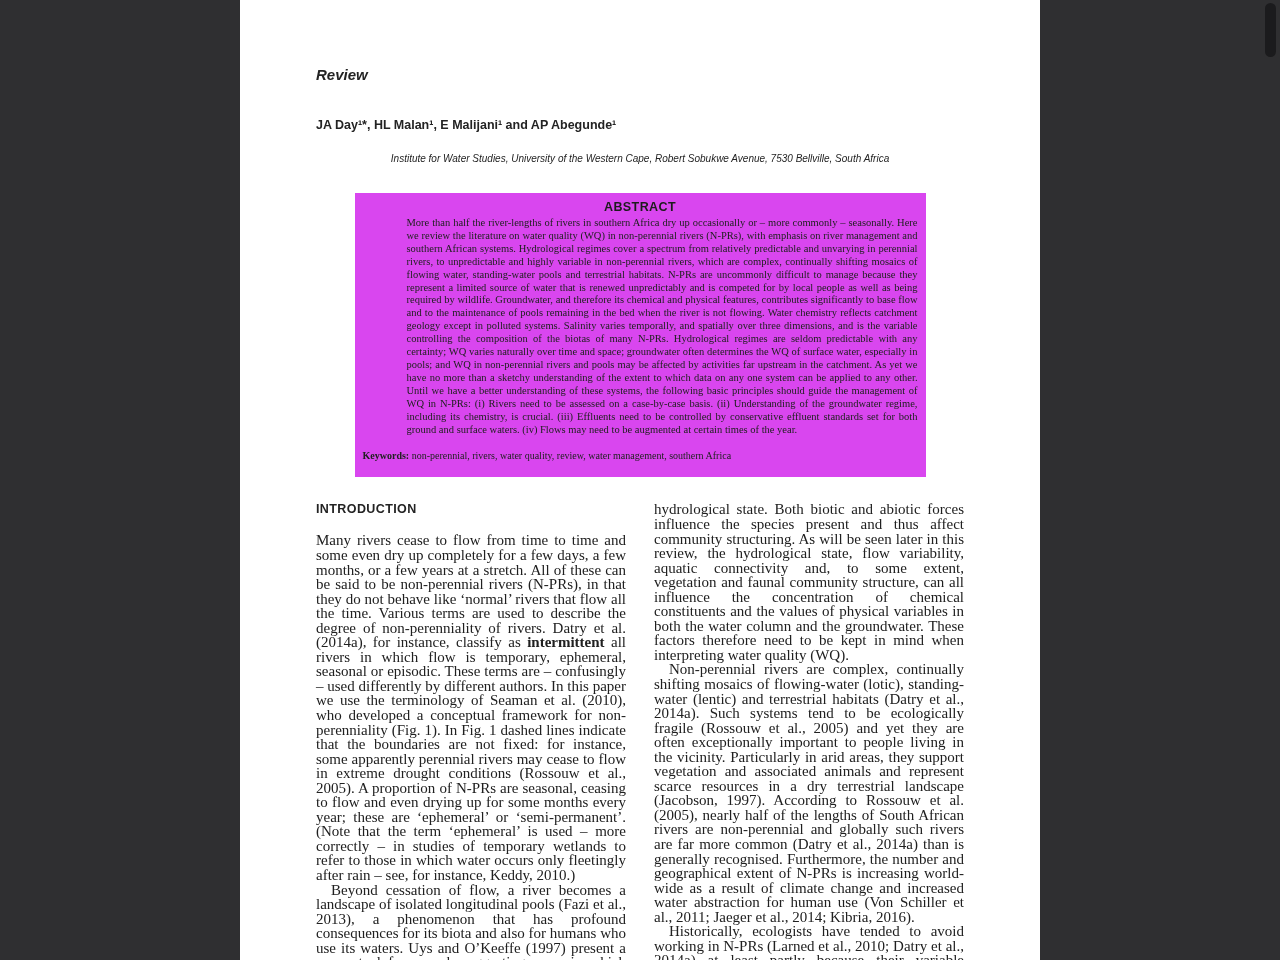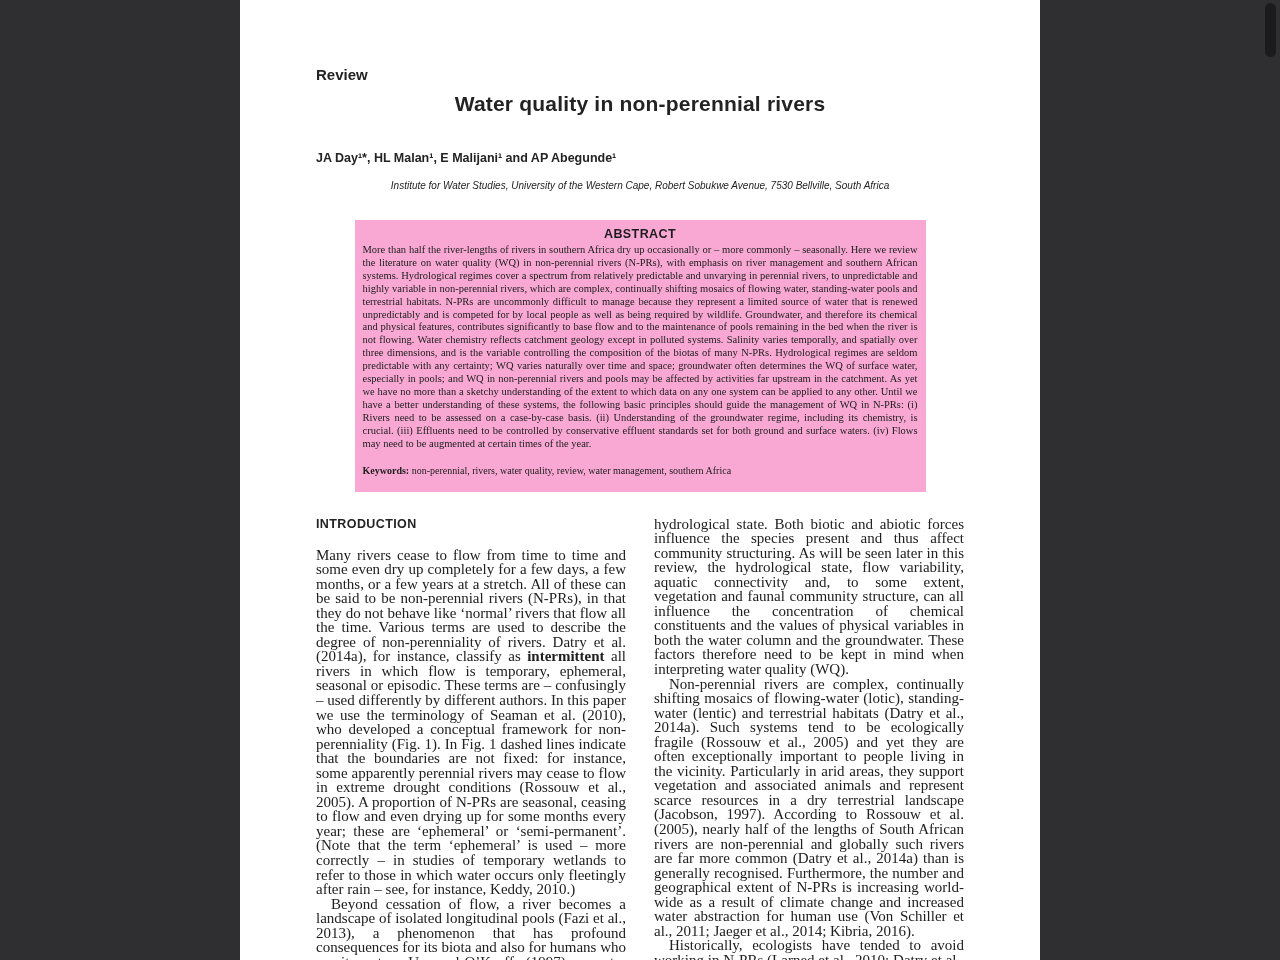--- a/index.html
+++ b/index.html
@@ -16,63 +16,65 @@
     width: 800px; height: 960px;
     background: #ffffff;
     overflow: hidden;
     padding: 0 76px;
     color: #1c1c1c;
   }
   .kicker {
     margin-top: 66px;
     font-size: 15px;
     font-weight: bold;
+    font-style: italic;
     color: #232323;
   }
   .title {
     margin-top: 9px;
     text-align: center;
     font-size: 21px;
     font-weight: bold;
     letter-spacing: 0.2px;
     color: #232323;
   }
   .authors {
     margin-top: 35px;
     text-align: left;
     font-size: 12.5px;
     font-weight: bold;
     color: #232323;
   }
   .affiliation {
-    margin-top: 15px;
+    margin-top: 21px;
     text-align: center;
     font-size: 10px;
     font-style: italic;
     color: #232323;
   }
   .abstract-box {
     width: 571px;
     margin: 29px auto 0 auto;
-    background: #f9a8d4;
+    background: #d946ef;
     padding: 7px 8px 16px 8px;
   }
   .abstract-heading {
     text-align: center;
     font-size: 12.5px;
     font-weight: bold;
     letter-spacing: 0.4px;
     margin-bottom: 3px;
   }
   .abstract-text {
     font-family: "Liberation Serif", serif;
     font-size: 10.5px;
     line-height: 12.9px;
     text-align: justify;
     color: #202020;
+    margin-left: 44px;
   }
   .keywords {
     margin-top: 14px;
     font-family: "Liberation Serif", serif;
     font-size: 10px;
     color: #202020;
   }
   .columns {
     display: flex;
     gap: 28px;
@@ -127,21 +129,20 @@
 </style>
 </head>
 <body>
 
 <div class="viewer">
 
   <div class="page">
 
     <div class="kicker">Review</div>
 
-    <h1 class="title">Water quality in non-perennial rivers</h1>
 
     <div class="authors">JA Day¹*, HL Malan¹, E Malijani¹ and AP Abegunde¹</div>
 
     <div class="affiliation">Institute for Water Studies, University of the Western Cape, Robert Sobukwe Avenue, 7530 Bellville, South Africa</div>
 
     <div class="abstract-box">
       <div class="abstract-heading">ABSTRACT</div>
       <p class="abstract-text">More than half the river-lengths of rivers in southern Africa dry up occasionally or – more commonly – seasonally. Here we review the literature on water quality (WQ) in non-perennial rivers (N-PRs), with emphasis on river management and southern African systems. Hydrological regimes cover a spectrum from relatively predictable and unvarying in perennial rivers, to unpredictable and highly variable in non-perennial rivers, which are complex, continually shifting mosaics of flowing water, standing-water pools and terrestrial habitats. N-PRs are uncommonly difficult to manage because they represent a limited source of water that is renewed unpredictably and is competed for by local people as well as being required by wildlife. Groundwater, and therefore its chemical and physical features, contributes significantly to base flow and to the maintenance of pools remaining in the bed when the river is not flowing. Water chemistry reflects catchment geology except in polluted systems. Salinity varies temporally, and spatially over three dimensions, and is the variable controlling the composition of the biotas of many N-PRs. Hydrological regimes are seldom predictable with any certainty; WQ varies naturally over time and space; groundwater often determines the WQ of surface water, especially in pools; and WQ in non-perennial rivers and pools may be affected by activities far upstream in the catchment. As yet we have no more than a sketchy understanding of the extent to which data on any one system can be applied to any other. Until we have a better understanding of these systems, the following basic principles should guide the management of WQ in N-PRs: (i) Rivers need to be assessed on a case-by-case basis. (ii) Understanding of the groundwater regime, including its chemistry, is crucial. (iii) Effluents need to be controlled by conservative effluent standards set for both ground and surface waters. (iv) Flows may need to be augmented at certain times of the year.</p>
       <p class="keywords"><b>Keywords:</b> <span>non-perennial, rivers, water quality, review, water management, southern Africa</span></p>
     </div>

